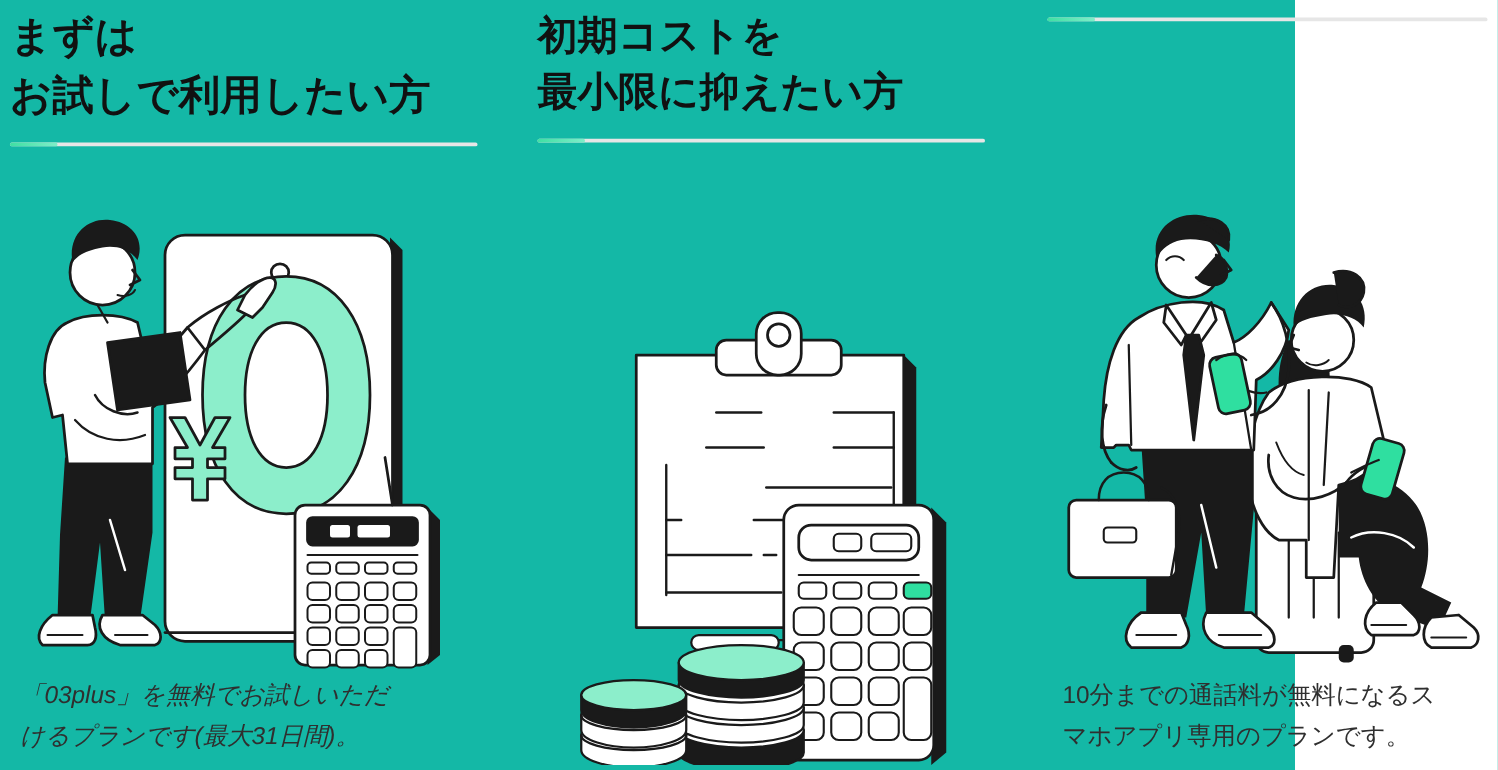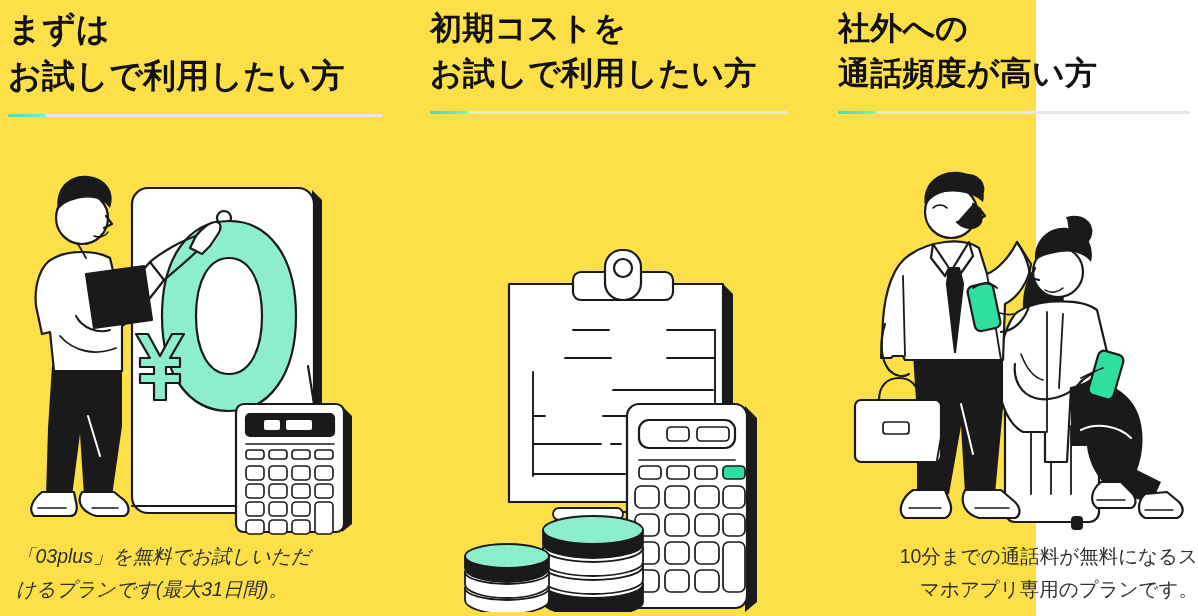--- a/index.html
+++ b/index.html
@@ -6,21 +6,21 @@
   html, body {
     width: 1198px; height: 616px;
     background: #ffffff;
     font-family: "Liberation Sans", "DejaVu Sans", sans-serif;
     overflow: hidden;
   }
   .page {
     width: 1036px; height: 616px;
     display: grid;
     grid-template-columns: 410px 410px 378px;
-    background: #fde047;
+    background: #14b8a6;
   }
   .col {
     position: relative;
     padding: 0 0 0 8px;
     display: flex;
     flex-direction: column;
   }
   .col.c2 { padding-left: 20px; }
   .col.c3 { padding-left: 18px; }
 
@@ -67,21 +67,21 @@
 
   .caption {
     font-size: 19.5px;
     line-height: 33px;
     color: #2f2f2f;
     white-space: pre-line;
     padding-bottom: 10px;
   }
   .col.c1 .caption { padding-left: 8px; font-style: italic; }
   .col.c2 .caption { padding-left: 2px; }
-  .col.c3 .caption { padding-left: 12px; text-align: right; }
+  .col.c3 .caption { padding-left: 12px; }
 </style>
 </head>
 <body>
 
 <div class="page">
 
   <div class="col c1">
     <div class="heading">まずは
 お試しで利用したい方</div>
     <div class="divider"></div>
@@ -158,21 +158,21 @@
         <path d="M290 238 L284 200"></path>
       </svg>
     </div>
 
     <div class="caption">「03plus」を無料でお試しいただ
 けるプランです(最大31日間)。</div>
   </div>
 
   <div class="col c2">
     <div class="heading">初期コストを
-お試しで利用したい方</div>
+最小限に抑えたい方</div>
     <div class="divider"></div>
 
     <div class="art">
       <svg width="360" height="368" viewBox="0 0 360 368" fill="none" stroke="#1a1a1a" stroke-width="2.2" stroke-linecap="round" stroke-linejoin="round">
 
         <path d="M278 40 L288 50 L288 238 L278 248 Z" fill="#1a1a1a" stroke="none"></path>
 
         <path d="M64 40 L278 40 L278 244 C278 252 272 258 264 258 L64 258 Z" fill="#ffffff"></path>
 
         <rect x="128" y="28" width="100" height="28" rx="8" fill="#ffffff"></rect>
@@ -243,22 +243,20 @@
           <ellipse cx="62" cy="328" rx="42" ry="12" fill="#ffffff" stroke-width="1.8"></ellipse>
           <path d="M20 312 L20 324 C20 332 40 338 62 338 C84 338 104 332 104 324 L104 312 Z" fill="#1a1a1a" stroke="#1a1a1a" stroke-width="1.8"></path>
           <ellipse cx="62" cy="312" rx="42" ry="12" fill="#8ceecb" stroke-width="1.8"></ellipse>
         </g>
       </svg>
     </div>
 
   </div>
 
   <div class="col c3">
-    <div class="heading">社外への
-通話頻度が高い方</div>
     <div class="divider"></div>
 
     <div class="art">
       <svg width="346" height="372" viewBox="0 0 346 372" fill="none" stroke="#1a1a1a" stroke-width="2.2" stroke-linecap="round" stroke-linejoin="round">
 
         <path d="M186 108 C176 126 176 150 182 172 C188 196 190 214 186 228 L214 228 C212 208 214 186 220 168 L218 118 Z" fill="#1a1a1a" stroke="none"></path>
 
         <rect x="160" y="228" width="94" height="130" rx="10" fill="#ffffff"></rect>
         <path d="M186 262 L186 330" stroke-width="1.8"></path>
         <path d="M206 262 L206 330" stroke-width="1.8"></path>

